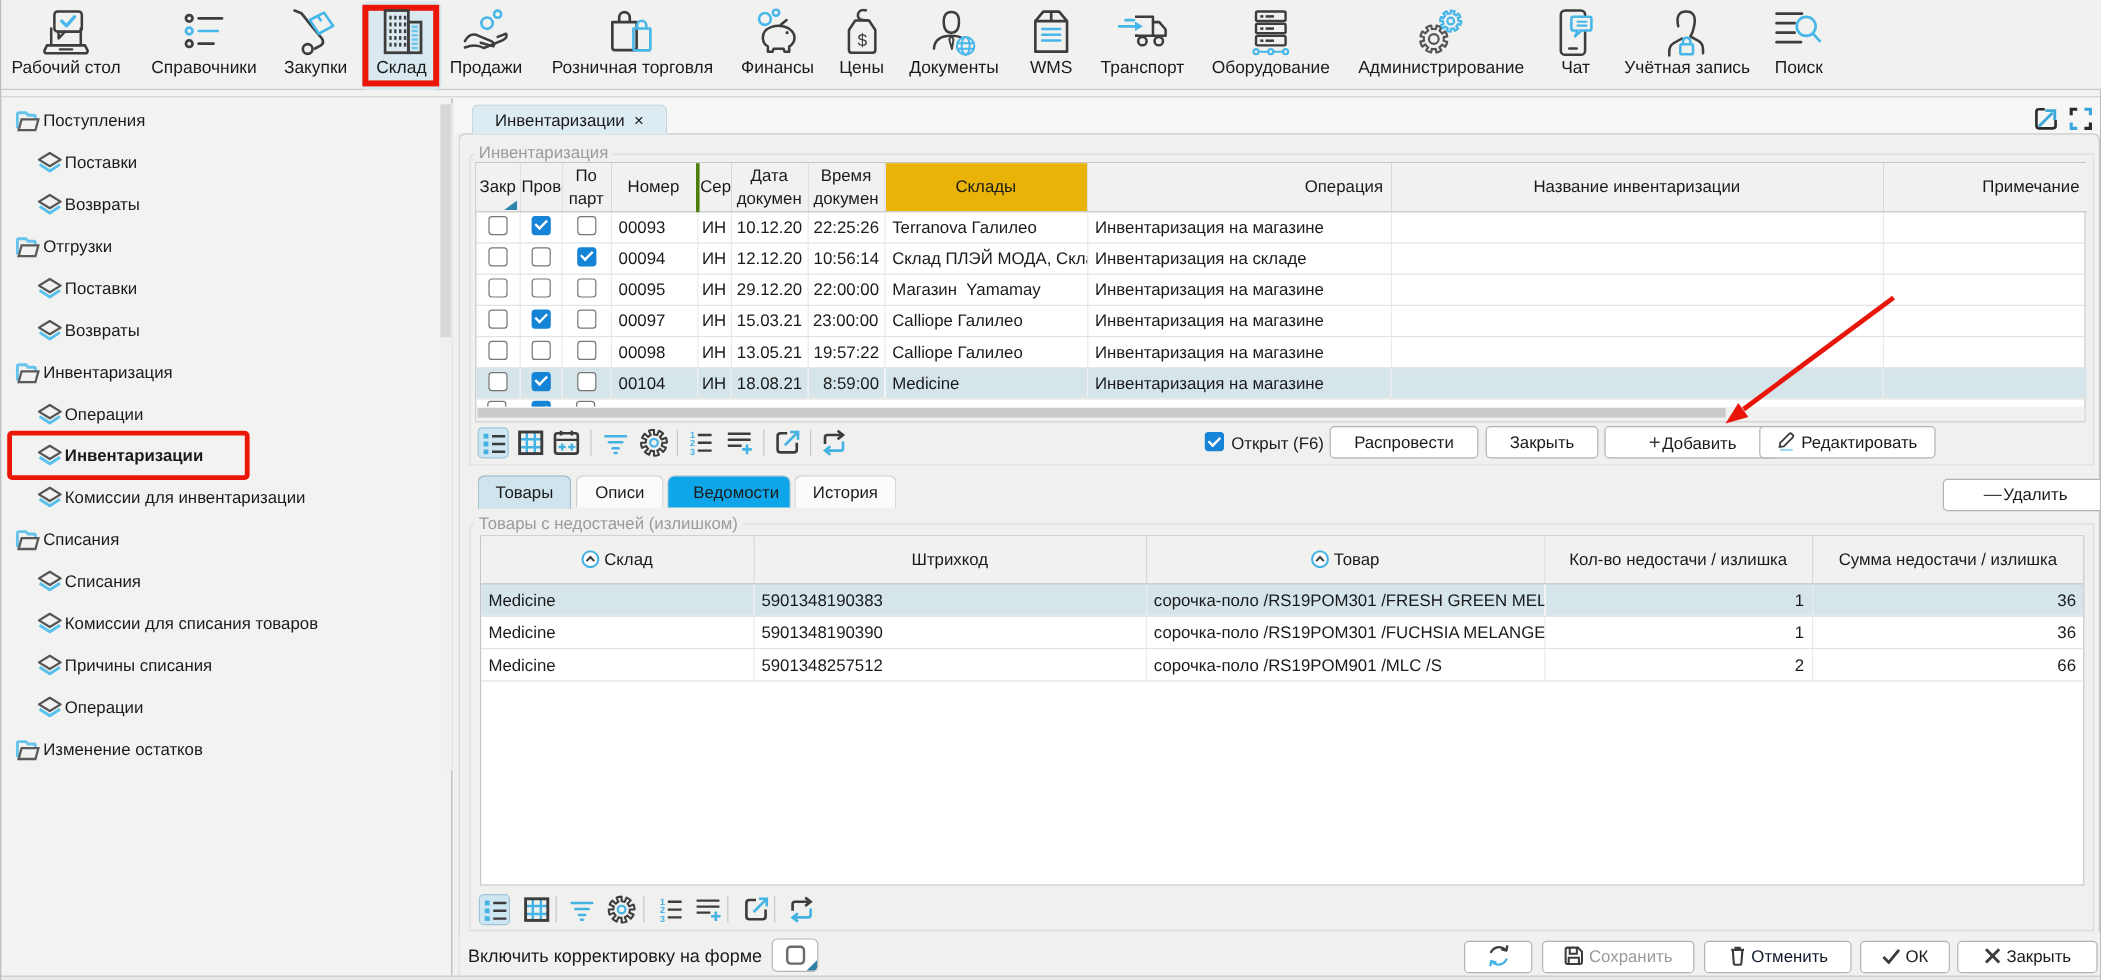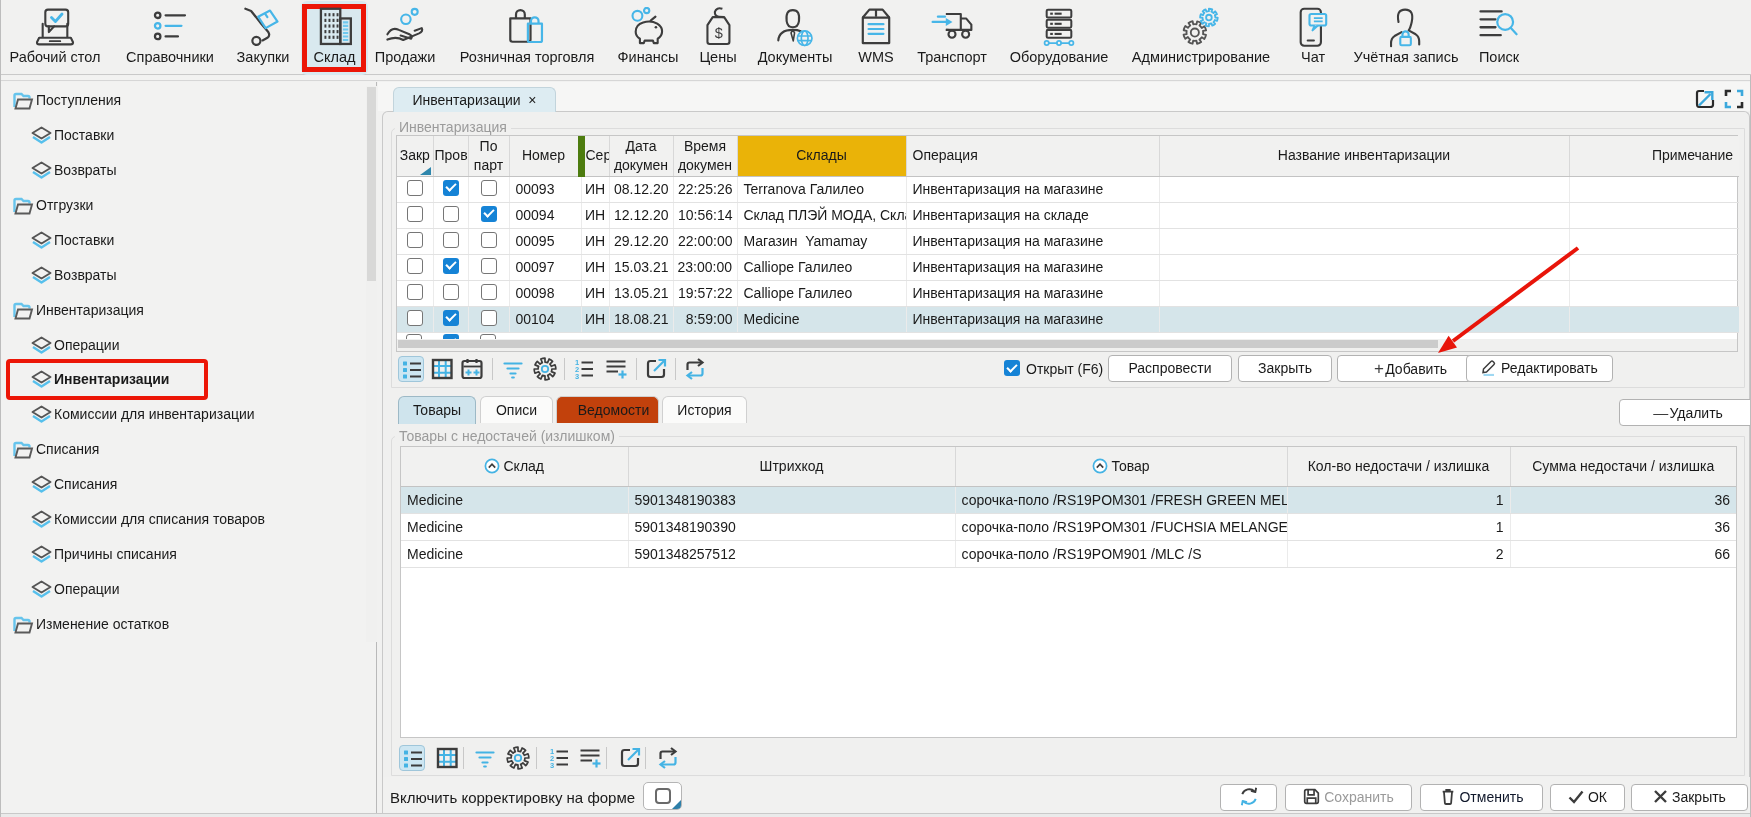--- a/index.html
+++ b/index.html
@@ -385,36 +385,36 @@
         <col style="width:410px">
         <col style="width:170px">
       </colgroup>
 <tbody>
         <tr style="height:40px;">
 <th style="background:#f1f1f0;border-right:1px solid #d8d8d8;border-bottom:1px solid #c3c3c3;text-align:center;line-height:19px;position:relative;padding:0 2px;">Закр<svg style="position:absolute;right:2px;bottom:1px;" width="11" height="8">
               <path d="M0 8 L11 8 L11 0 Z" fill="#2e86ac"></path>
             </svg></th>
 <th style="background:#f1f1f0;border-right:1px solid #d8d8d8;border-bottom:1px solid #c3c3c3;text-align:center;line-height:19px;position:relative;padding:0 1px;text-align:left;">Провед</th>
 <th style="background:#f1f1f0;border-right:1px solid #d8d8d8;border-bottom:1px solid #c3c3c3;text-align:center;line-height:19px;position:relative;padding:0 2px;white-space:normal;">По парт</th>
-<th style="background:#f1f1f0;border-right:7px solid #4d7c0f;border-bottom:1px solid #c3c3c3;text-align:center;line-height:19px;position:relative;">Номер</th>
+<th style="background:#f1f1f0;border-right:3px solid #4d7c0f;border-bottom:1px solid #c3c3c3;text-align:center;line-height:19px;position:relative;">Номер</th>
 <th style="background:#f1f1f0;border-right:1px solid #d8d8d8;border-bottom:1px solid #c3c3c3;text-align:center;line-height:19px;position:relative;padding:0 1px;">Сер</th>
 <th style="background:#f1f1f0;border-right:1px solid #d8d8d8;border-bottom:1px solid #c3c3c3;text-align:center;line-height:19px;position:relative;padding:0 2px;">Дата<br>докумен</th>
 <th style="background:#f1f1f0;border-right:1px solid #d8d8d8;border-bottom:1px solid #c3c3c3;text-align:center;line-height:19px;position:relative;padding:0 2px;">Время<br>докумен</th>
 <th style="background:#eab308;border-right:1px solid #d8d8d8;border-bottom:1px solid #c3c3c3;text-align:center;line-height:19px;position:relative;">Склады</th>
-<th style="background:#f1f1f0;border-right:1px solid #d8d8d8;border-bottom:1px solid #c3c3c3;text-align:left;line-height:19px;position:relative;">Операция</th>
+<th style="background:#f1f1f0;border-right:1px solid #d8d8d8;border-bottom:1px solid #c3c3c3;text-align:right;line-height:19px;position:relative;">Операция</th>
 <th style="background:#f1f1f0;border-right:1px solid #d8d8d8;border-bottom:1px solid #c3c3c3;text-align:center;line-height:19px;position:relative;">Название инвентаризации</th>
 <th style="background:#f1f1f0;border-right:1px solid #d8d8d8;border-bottom:1px solid #c3c3c3;text-align:center;line-height:19px;position:relative;border-right:none;text-align:right;">Примечание</th>
         </tr>
 <tr style="height:26px;">
 <td style="border-right:1px solid #ebebeb;border-bottom:1px solid #e2e2e2;text-align:center;padding:0;"><span class="cb"></span></td>
 <td style="border-right:1px solid #ebebeb;border-bottom:1px solid #e2e2e2;text-align:center;padding:0;"><span class="cbc"></span></td>
 <td style="border-right:1px solid #ebebeb;border-bottom:1px solid #e2e2e2;text-align:center;padding:0;"><span class="cb"></span></td>
 <td style="border-right:1px solid #ebebeb;border-bottom:1px solid #e2e2e2;">00093</td>
 <td style="border-right:1px solid #ebebeb;border-bottom:1px solid #e2e2e2;text-align:center;padding:0 1px;">ИН</td>
-<td style="border-right:1px solid #ebebeb;border-bottom:1px solid #e2e2e2;text-align:right;padding:0 4px;">08.12.20</td>
+<td style="border-right:1px solid #ebebeb;border-bottom:1px solid #e2e2e2;text-align:right;padding:0 4px;">10.12.20</td>
 <td style="border-right:1px solid #ebebeb;border-bottom:1px solid #e2e2e2;text-align:right;padding:0 4px;">22:25:26</td>
 <td style="border-right:1px solid #ebebeb;border-bottom:1px solid #e2e2e2;">Terranova Галилео</td>
 <td style="border-right:1px solid #ebebeb;border-bottom:1px solid #e2e2e2;">Инвентаризация на магазине</td>
 <td style="border-right:1px solid #ebebeb;border-bottom:1px solid #e2e2e2;"></td>
 <td style="border-right:1px solid #ebebeb;border-bottom:1px solid #e2e2e2;border-right:none;"></td>
         </tr>
 <tr style="height:26px;">
 <td style="border-right:1px solid #ebebeb;border-bottom:1px solid #e2e2e2;text-align:center;padding:0;"><span class="cb"></span></td>
 <td style="border-right:1px solid #ebebeb;border-bottom:1px solid #e2e2e2;text-align:center;padding:0;"><span class="cb"></span></td>
 <td style="border-right:1px solid #ebebeb;border-bottom:1px solid #e2e2e2;text-align:center;padding:0;"><span class="cbc"></span></td>
@@ -576,21 +576,21 @@
 <div class="btn" style="left:1108px;top:355px;width:124px;height:27px;line-height:25px;">Распровести</div>
 <div class="btn" style="left:1238px;top:355px;width:94px;height:27px;line-height:25px;">Закрыть</div>
 <div class="btn" style="left:1337px;top:355px;width:147px;height:27px;line-height:25px;"><span style="font-size:17px;color:#3c3c3c;">+ </span>Добавить</div>
 <div class="btn" style="left:1466px;top:355px;width:147px;height:27px;line-height:25px;"><svg width="16" height="17" viewBox="0 0 16 17" style="vertical-align:-3px;">
       <path d="M2.5 10 L10 2.5 Q11 1.5 12 2.5 L13 3.5 Q14 4.5 13 5.5 L5.5 13 L2 13.5 Z" fill="none" stroke="#3c3c3c" stroke-width="1.5"></path>
       <path d="M2.5 16 h10.5" stroke="#9fd8f2" stroke-width="2.2"></path>
     </svg> Редактировать</div>
 <div class="btn" style="left:1619px;top:355px;width:138px;height:27px;line-height:25px;margin-top:44px;"><span style="font-size:15px;color:#3c3c3c;">— </span>Удалить</div>
 <div class="abs" style="left:398px;top:396px;width:78px;height:28px;background:#cfe4ed;border:1px solid #9db9c6;border-bottom:none;border-radius:6px 6px 0 0;font-size:14px;line-height:26px;text-align:center;z-index:2;">Товары</div>
 <div class="abs" style="left:480px;top:396px;width:73px;height:27px;background:#fbfbfa;border:1px solid #d0d0d0;border-bottom:none;border-radius:6px 6px 0 0;font-size:14px;line-height:26px;text-align:center;">Описи</div>
-<div class="abs" style="left:556px;top:396px;width:103px;height:27px;background:#c2410c;border:1px solid #d0d0d0;border-bottom:none;border-radius:6px 6px 0 0;font-size:14px;line-height:26px;text-align:center;padding-left:12px;">Ведомости</div>
+<div class="abs" style="left:556px;top:396px;width:103px;height:27px;background:#0ea5e9;border:1px solid #d0d0d0;border-bottom:none;border-radius:6px 6px 0 0;font-size:14px;line-height:26px;text-align:center;padding-left:12px;">Ведомости</div>
 <div class="abs" style="left:662px;top:396px;width:85px;height:27px;background:#fbfbfa;border:1px solid #d0d0d0;border-bottom:none;border-radius:6px 6px 0 0;font-size:14px;line-height:26px;text-align:center;">История</div>
 <div class="abs" style="left:391px;top:436px;width:1354px;height:340px;border:1px solid #dcdcdc;border-radius:5px 0 0 0;"></div>
 <div class="legend" style="left:395px;top:428px;">Товары с недостачей (излишком)</div>
 <div class="abs" style="left:400px;top:446px;width:1337px;height:292px;background:#fff;border:1px solid #c6c6c6;">
 <table style="width:1335px;">
       <colgroup>
         <col style="width:227px">
         <col style="width:327px">
         <col style="width:332px">
         <col style="width:223px">

